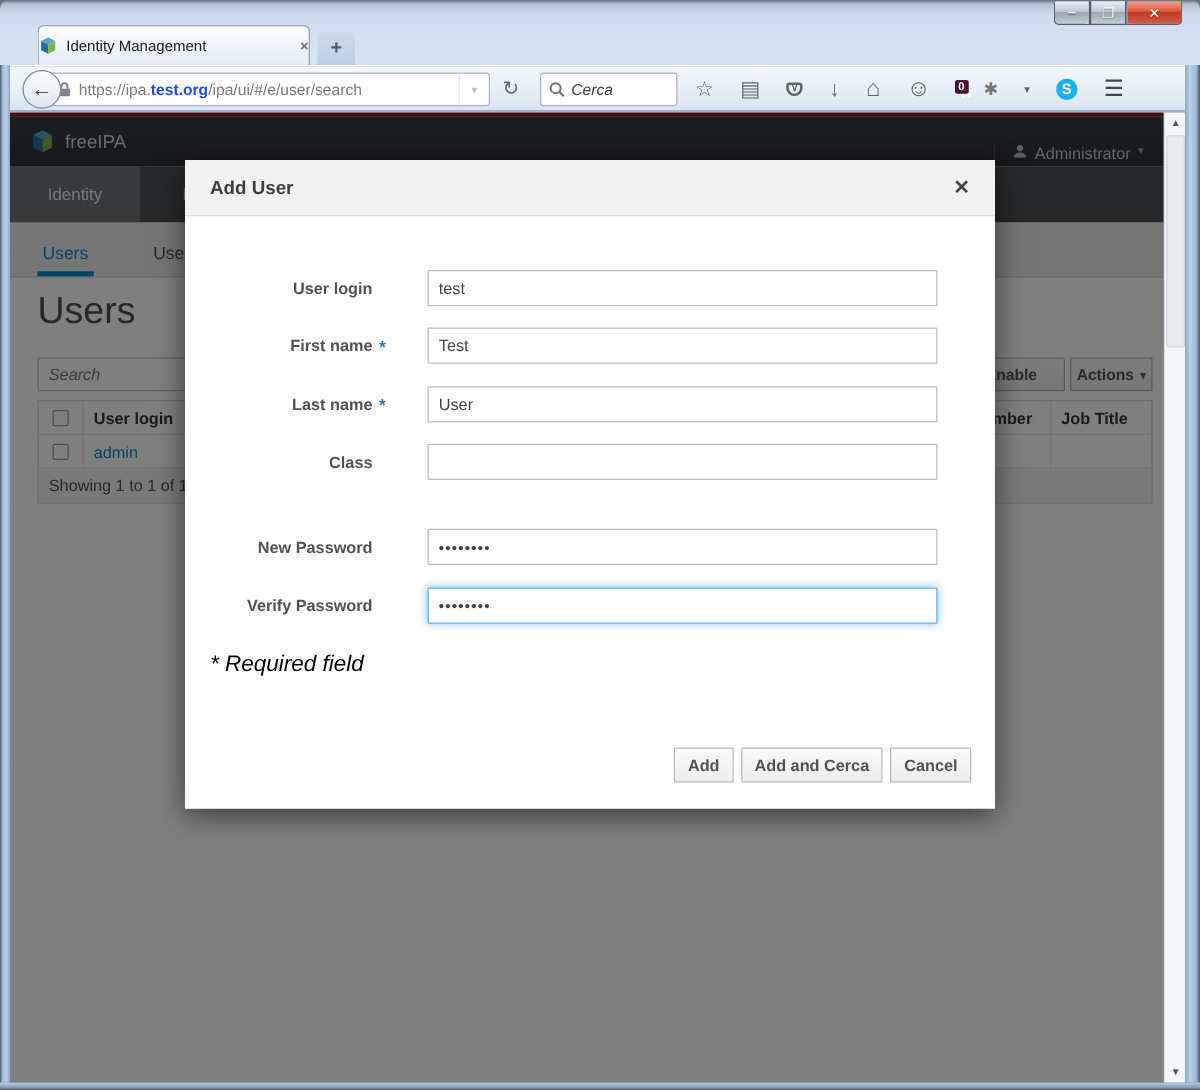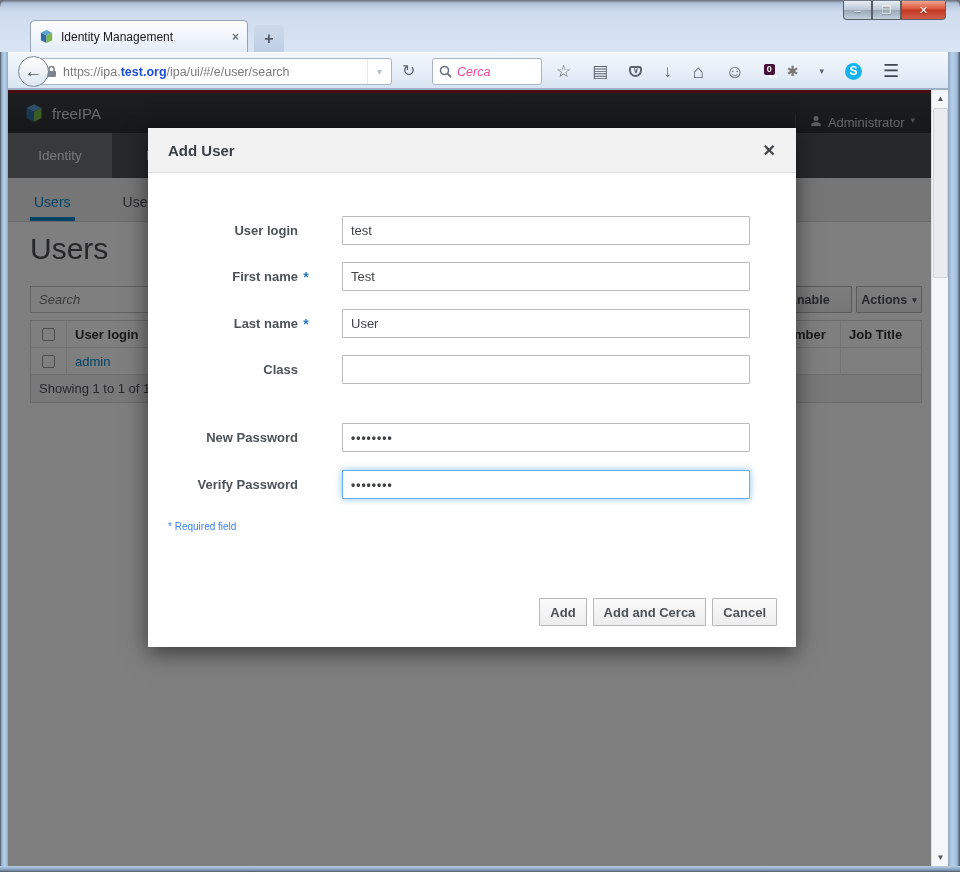--- a/index.html
+++ b/index.html
@@ -8,39 +8,39 @@
   
   .glass{position:absolute;left:0;top:0;width:960px;height:52px;
     background:linear-gradient(180deg,#636c78 0,#aebfd6 3px,#cfdcee 12px,#d9e4f3 51px);
     border-radius:7px 7px 0 0;}
   .win-controls{position:absolute;top:1px;right:14px;display:flex;}
   .win-btn{width:29px;height:19px;border:1px solid #5a5f66;border-top:none;display:flex;align-items:center;justify-content:center;
     font-size:11px;color:#fff;background:linear-gradient(#e8eef5,#b9c5d2 50%,#99a7b6 50%,#c2cfdc);text-shadow:0 1px 1px rgba(0,0,0,.4);}
   .win-btn.first{border-radius:0 0 0 4px;}
   .win-btn.close{width:45px;border-radius:0 0 4px 0;background:linear-gradient(#f2a490,#d9553a 45%,#c03722 50%,#d2604b);}
   .tab{position:absolute;left:30px;top:20px;width:218px;height:32px;border:1px solid #95a3b6;border-bottom:none;border-radius:5px 5px 0 0;
-    background:linear-gradient(#fdfefe,#eef3fa 60%,#e4ecf7);display:flex;align-items:center;padding:0 8px;}
+    background:linear-gradient(#fdfefe,#eef3fa 60%,#e4ecf7);display:flex;align-items:center;padding:0 0;}
   .tab-title{flex:1;font-size:12px;color:#17191c;white-space:nowrap;overflow:hidden;margin-left:7px;}
   .tab-close{color:#6b7380;font-size:12px;font-weight:bold;cursor:default;}
   .newtab{position:absolute;left:254px;top:25px;width:30px;height:27px;border-radius:4px 4px 0 0;
     background:linear-gradient(#cddaeb,#bfcfe4);display:flex;align-items:center;justify-content:center;color:#525c68;font-size:16px;font-weight:bold;}
   .toolbar{position:absolute;left:6px;top:52px;width:948px;height:36px;
     background:linear-gradient(#f3f7fc,#e2ebf6 70%,#d8e4f2);border-top:1px solid #fbfdfe;display:flex;align-items:center;}
   .back-btn{position:absolute;left:12px;top:3px;width:31px;height:31px;border-radius:50%;border:1px solid #7d8countries994;
     border:1px solid #7d8994;background:linear-gradient(#fefefe,#dde6f1);display:flex;align-items:center;justify-content:center;
     color:#4a5360;font-size:17px;font-weight:bold;z-index:2;}
   .url-field{position:absolute;left:28px;top:5px;width:358px;height:27px;background:#fff;border:1px solid #a8b5c7;border-radius:3px;
     display:flex;align-items:center;padding-left:28px;}
   .url-text{font-size:12.5px;color:#7a7a7a;white-space:nowrap;overflow:hidden;flex:1;}
   .url-text b{color:#1d4ed8;font-weight:bold;}
   .url-drop{width:24px;color:#b9c2cd;font-size:10px;text-align:center;border-left:1px solid #e4e9f0;align-self:stretch;display:flex;align-items:center;justify-content:center;}
   .reload{position:absolute;left:396px;top:8px;font-size:16px;color:#5d6875;}
   .search-field{position:absolute;left:426px;top:5px;width:110px;height:27px;background:#fff;border:1px solid #a8b5c7;border-radius:3px;
     display:flex;align-items:center;padding:0 6px;gap:5px;}
-  .search-ph{font-size:12.5px;font-style:italic;color:#ec4899;}
+  .search-ph{font-size:12.5px;font-style:italic;color:#404040;}
   .tb-icons{position:absolute;left:542px;top:0;height:36px;display:flex;align-items:center;gap:21px;padding-left:8px;}
   .tb-ic{color:#5c6470;font-size:17px;line-height:1;position:relative;}
   .ghost{width:13px;height:14px;background:#8ba6cd;border-radius:7px 7px 2px 2px;position:relative;}
   .ghost:after{content:"";position:absolute;left:3px;top:4px;width:3px;height:3px;background:#fff;border-radius:50%;box-shadow:5px 0 0 #fff;}
   .badge{position:absolute;top:-7px;right:-9px;background:#451038;color:#fff;font-size:9px;font-weight:bold;padding:1px 3px;border-radius:2px;}
   .pocket{width:13px;height:11px;border:2px solid #5c6470;border-radius:3px 3px 7px 7px;display:flex;align-items:center;justify-content:center;color:#5c6470;font-size:8px;font-weight:bold;}
   .skype{width:17px;height:17px;border-radius:50%;background:#18b2f1;color:#fff;font-size:12px;font-weight:bold;display:flex;align-items:center;justify-content:center;}
   .caret-sm{font-size:9px;color:#5c6470;}
   
   .frame-left{position:absolute;left:0;top:52px;width:8px;height:814px;background:linear-gradient(90deg,#4e545c 0,#9dbbdc 2px,#b9d0e8 5px,#8fa6c0 8px);}
@@ -90,21 +90,21 @@
   .modal{position:absolute;left:148px;top:128px;width:648px;height:519px;background:#fff;z-index:6;box-shadow:0 6px 22px rgba(0,0,0,.55);}
   .modal-head{height:45px;background:#f2f2f2;border-bottom:1px solid #e0e0e0;display:flex;align-items:center;padding:0 20px;}
   .modal-title{font-size:15px;font-weight:bold;color:#393f44;flex:1;}
   .modal-close{font-size:16px;font-weight:bold;color:#42464a;}
   .form-row{position:absolute;left:0;height:29px;display:flex;align-items:center;width:100%;}
   .f-label{width:150px;text-align:right;font-size:13px;font-weight:bold;color:#4d5258;}
   .f-req{width:16px;text-align:center;color:#2a78bc;font-weight:bold;font-size:14px;}
   .f-input{position:absolute;left:194px;width:408px;height:29px;border:1px solid #bbb;border-radius:1px;padding:0 8px;font-size:13px;color:#404448;font-family:"Liberation Sans",sans-serif;background:#fff;}
   .f-input.pw{font-weight:bold;letter-spacing:1px;font-size:12px;}
   .f-input.focused{border-color:#66afe9;outline:none;box-shadow:0 0 7px rgba(82,168,236,.7);}
-  .req-note{position:absolute;left:20px;top:393px;font-size:10px;color:#3b82f6;}
+  .req-note{position:absolute;left:20px;top:393px;font-size:18px;color:#000000;font-style:italic;}
   .modal-btns{position:absolute;right:19px;top:470px;display:flex;gap:6px;}
   .modal-btns .pf-btn{height:28px;font-size:13px;}
   
   .ico{display:inline-block;vertical-align:middle;}
 </style>
 </head>
 <body>
 
 <div class="window">
 

